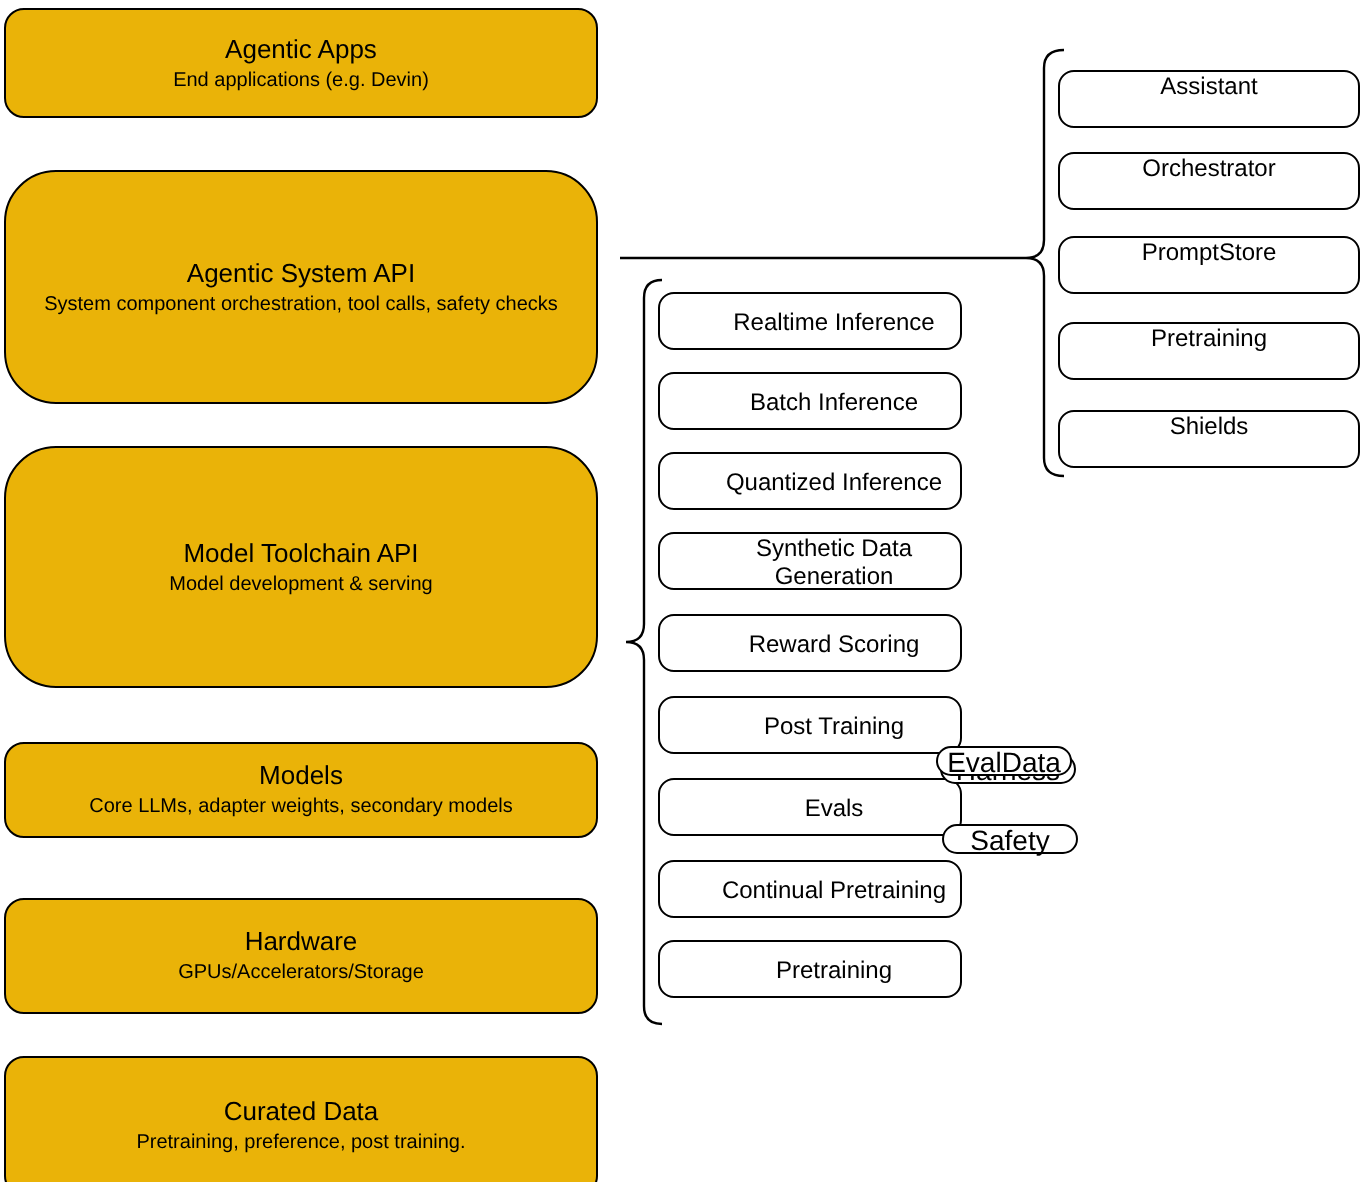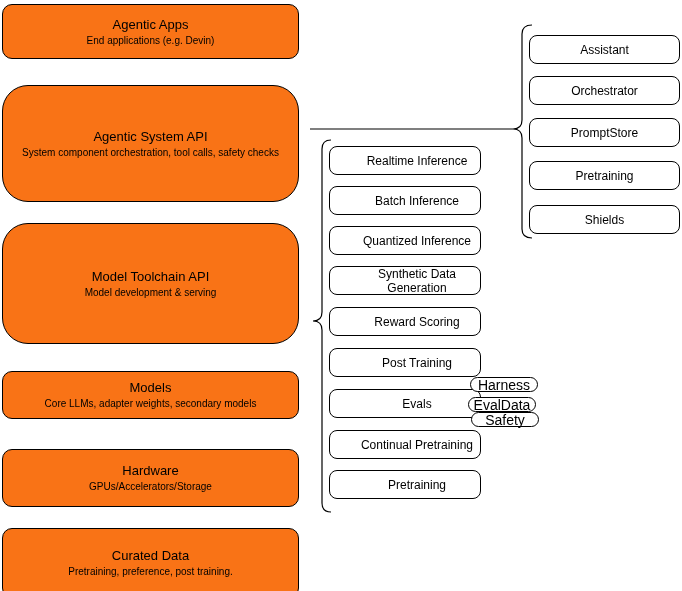--- a/index.html
+++ b/index.html
@@ -12,21 +12,21 @@
     color:#000;
     overflow:hidden;
   }
   .overlay{
     position:absolute;left:0;top:0;width:682px;height:591px;
     pointer-events:none;
   }
   
   .lbox{
     position:absolute;left:2px;width:297px;
-    background:#f97316;border:1px solid #000;
+    background:#eab308;border:1px solid #000;
     display:flex;flex-direction:column;align-items:center;justify-content:center;
     gap:3px;text-align:center;padding:0 8px;
   }
   .r10{border-radius:10px;}
   .r26{border-radius:26px;}
   .lbox .title{font-size:13px;line-height:15px;}
   .lbox .subtitle{font-size:10px;line-height:12px;}
   #lb0{top:4px;height:55px;}
   #lb1{top:85px;height:117px;}
   #lb2{top:223px;height:121px;}
@@ -37,21 +37,21 @@
   .mbox{
     position:absolute;left:329px;width:152px;height:29px;
     background:#fff;border:1px solid #000;border-radius:8px;
     display:flex;align-items:center;justify-content:center;
     font-size:12px;text-align:center;padding-left:24px;
   }
   
   .rbox{
     position:absolute;left:529px;width:151px;height:29px;
     background:#fff;border:1px solid #000;border-radius:8px;
-    display:flex;align-items:center;justify-content:center;
+    display:flex;justify-content:center;
     font-size:12px;text-align:center;
   }
   
   .pill{
     position:absolute;height:15px;width:68px;
     background:#fff;border:1px solid #000;border-radius:8px;
     display:flex;align-items:center;justify-content:center;
     font-size:14px;z-index:5;
   }
 </style>
@@ -118,21 +118,21 @@
   <div class="mbox" style="top:430px">
       <span>Continual Pretraining</span>
     </div>
   <div class="mbox" style="top:470px">
       <span>Pretraining</span>
     </div>
 
   <div class="pill" style="left:470px;top:377px">
       <span>Harness</span>
     </div>
-  <div class="pill" style="left:468px;top:397px">
+  <div class="pill" style="left:468px;top:373px">
       <span>EvalData</span>
     </div>
   <div class="pill" style="left:471px;top:412px">
       <span>Safety</span>
     </div>
 
   <div class="rbox" style="top:35px">
       <span>Assistant</span>
     </div>
   <div class="rbox" style="top:76px">

